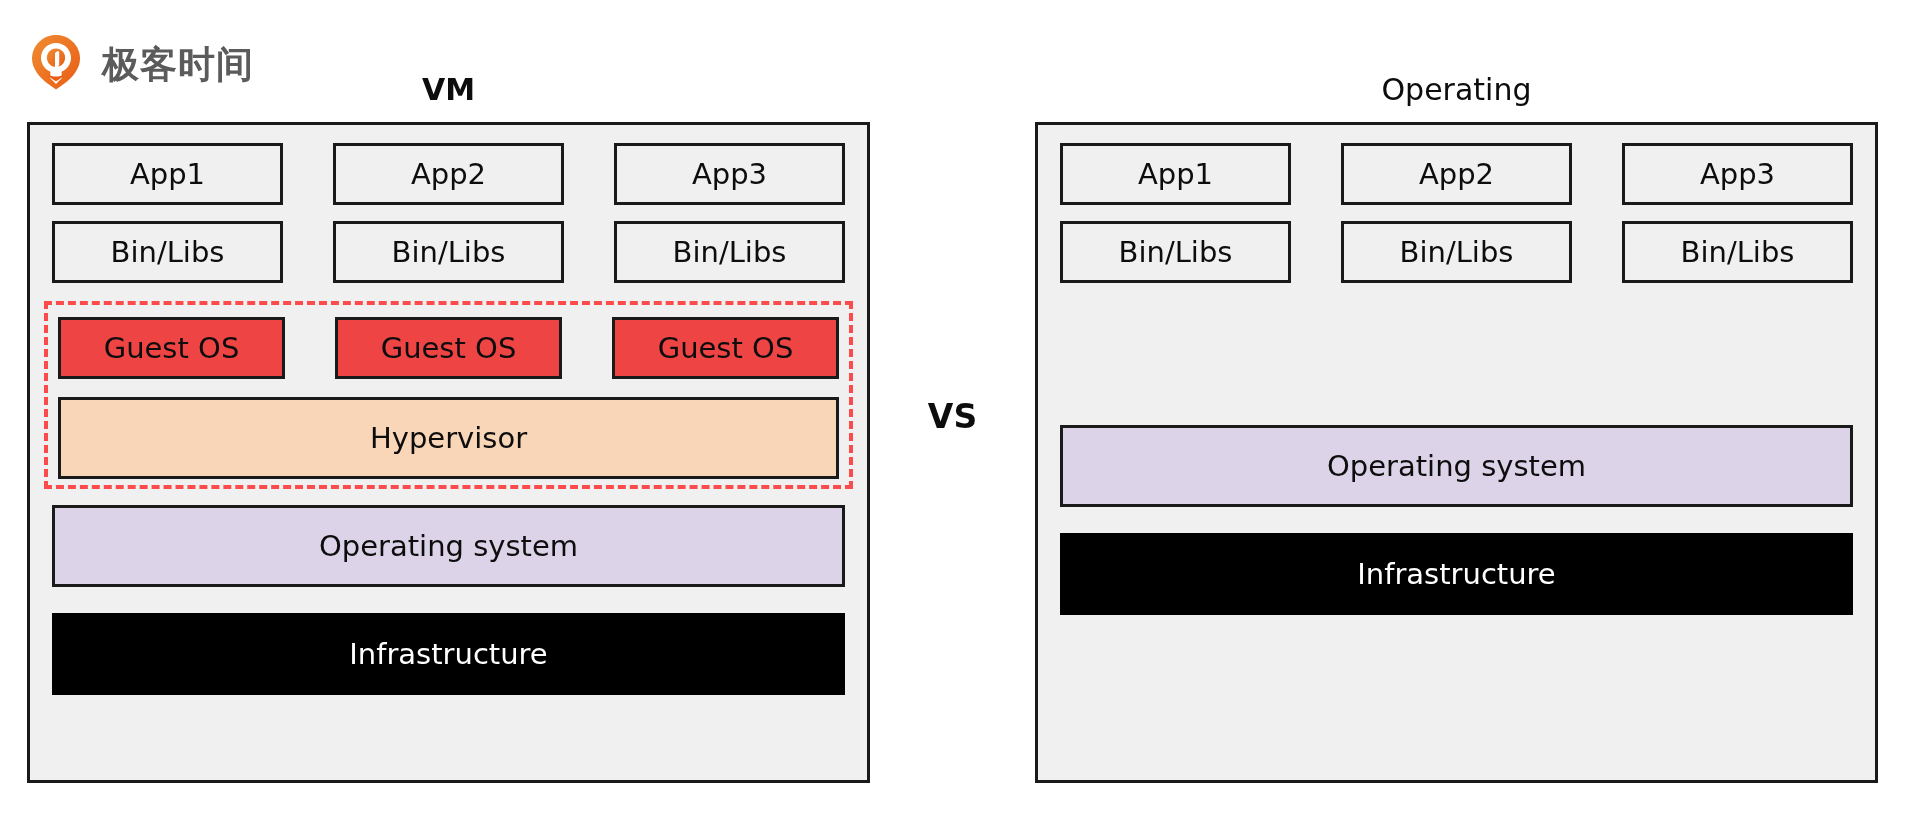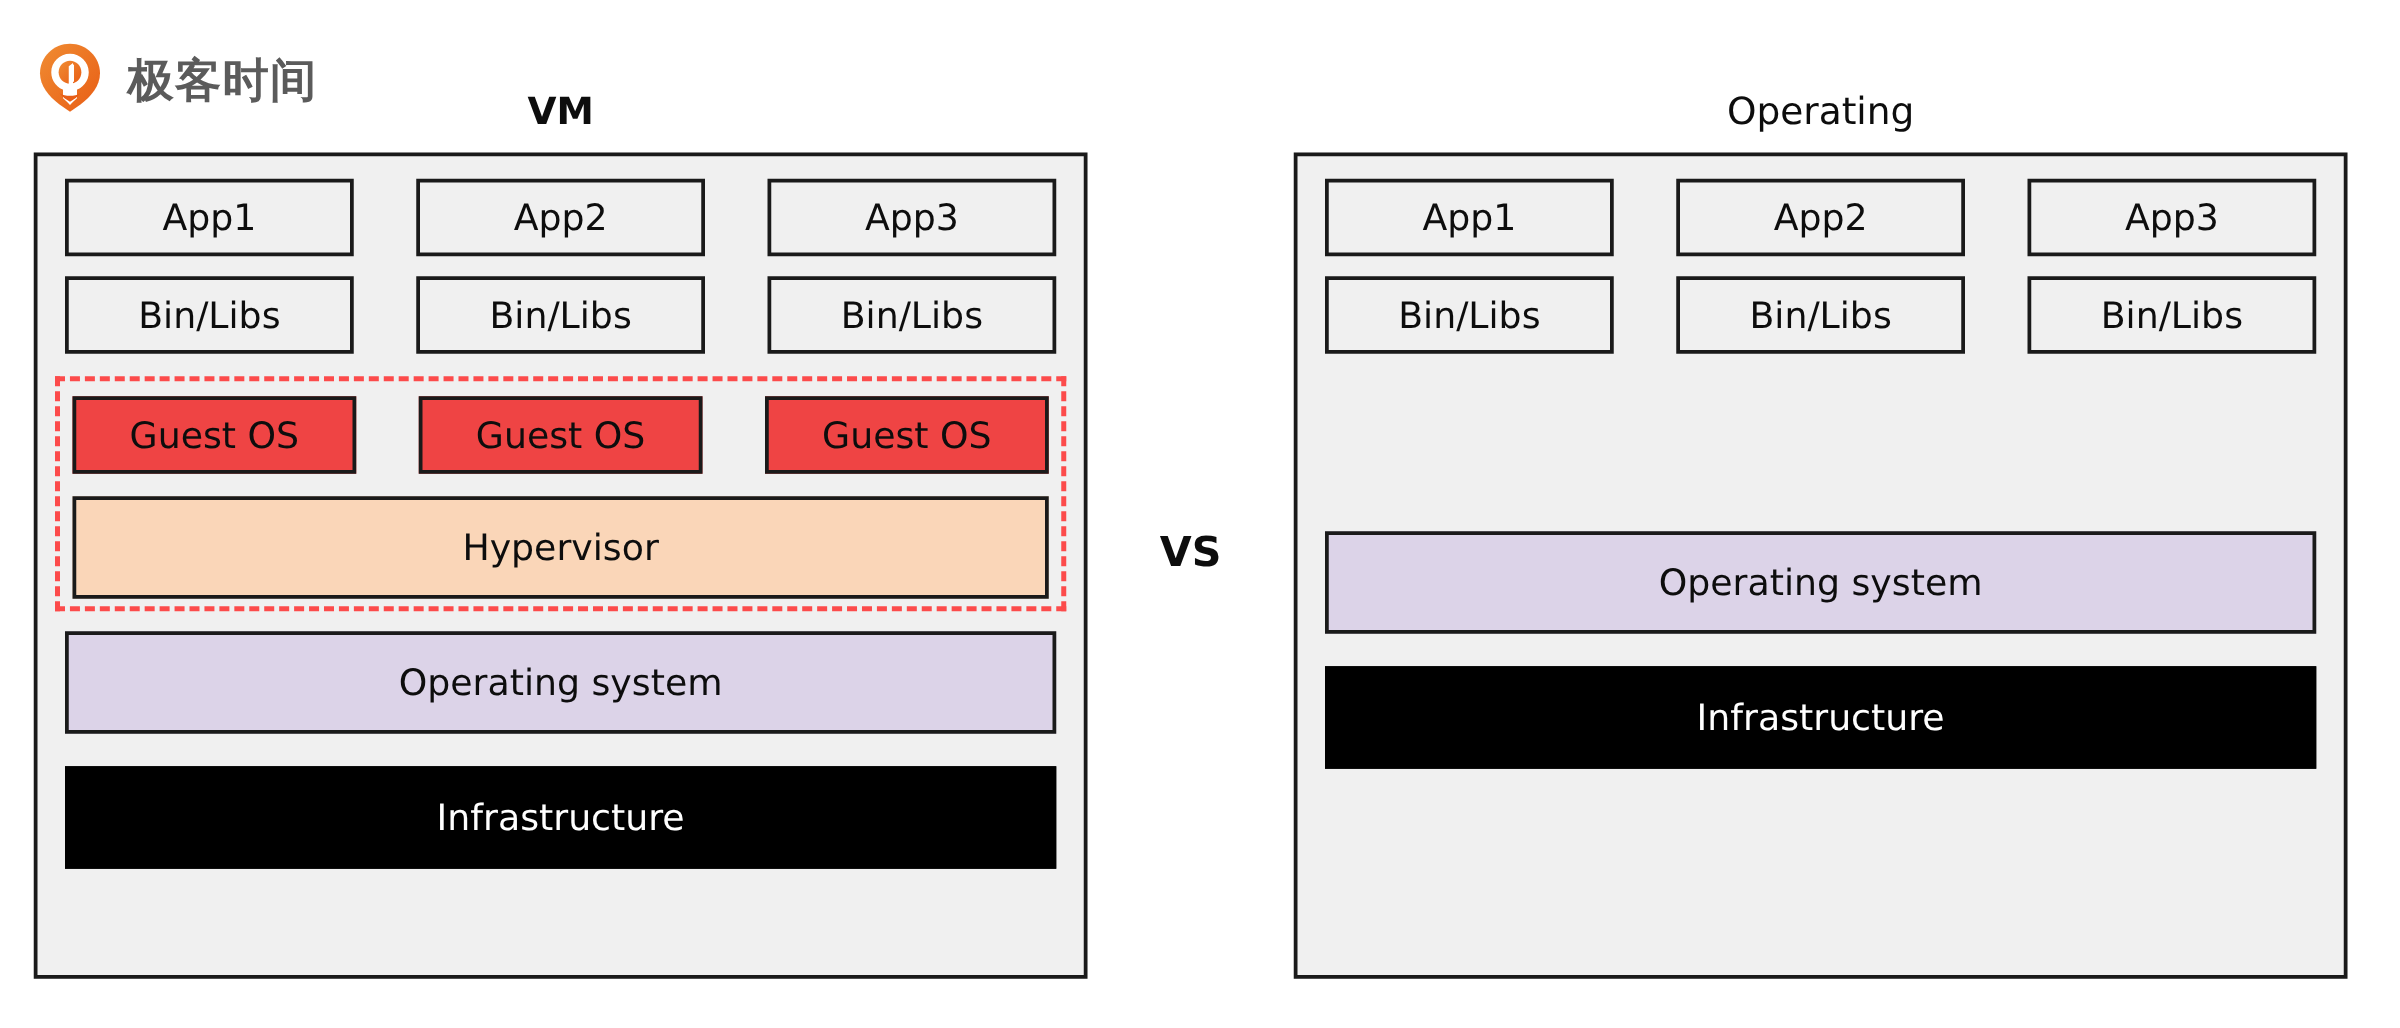--- a/index.html
+++ b/index.html
@@ -49,21 +49,21 @@
     color:#0d0d0d;
     width:843px;
     font-family:"DejaVu Sans", sans-serif;
   }
   #title-vm{left:27px;font-weight:bold;}
   #title-container{left:1035px;font-weight:normal;}
 
   .vs-label{
     position:absolute;
     left:870px;width:165px;
-    top:422px;
+    top:397px;
     text-align:center;
     font-size:33px;font-weight:bold;color:#0d0d0d;
     font-family:"DejaVu Sans", sans-serif;
   }
 
   
   .triple{
     display:flex;
     gap:50px;
     margin-bottom:16px;

